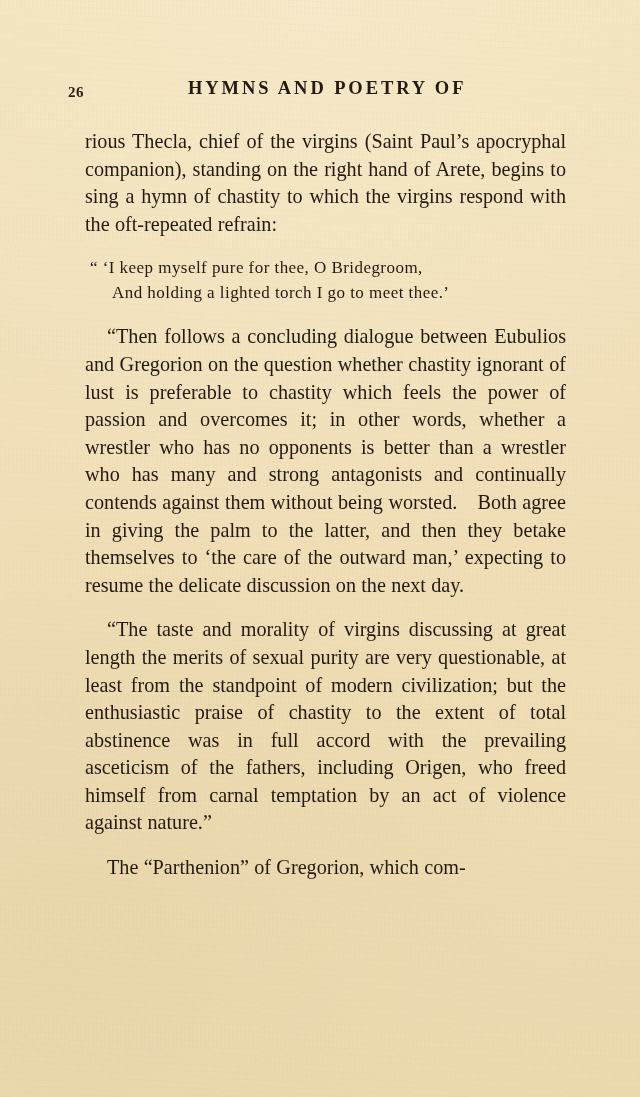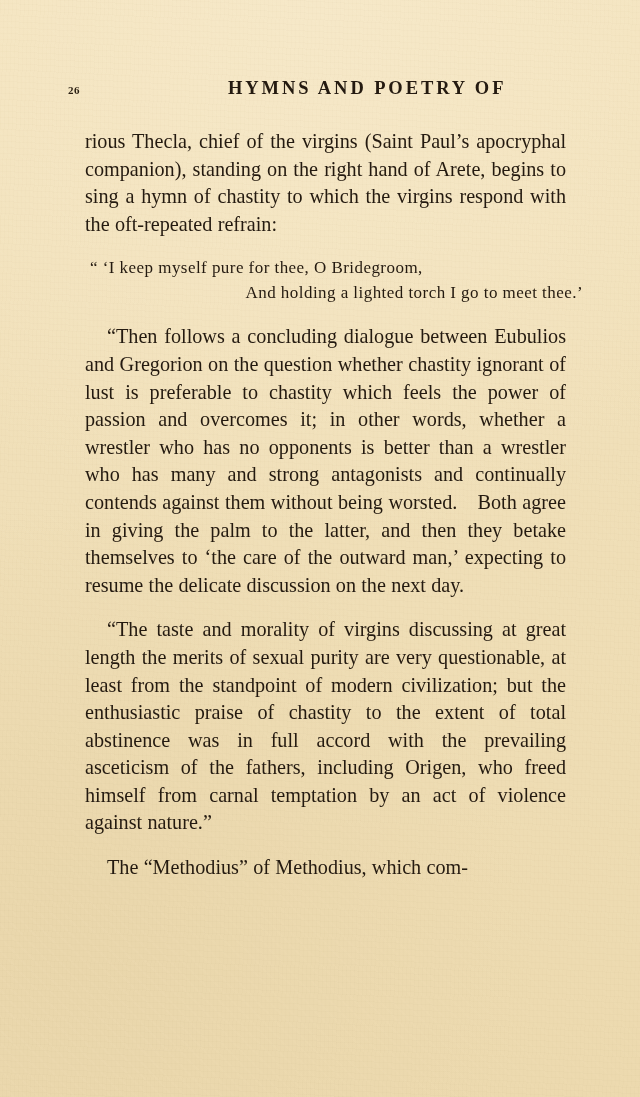--- a/index.html
+++ b/index.html
@@ -49,35 +49,34 @@
   .runhead {
     position: relative;
     height: 30px;
     margin-top: 78px;
     margin-bottom: 20px;
   }
   .folio {
     position: absolute;
     left: 0;
     top: 6px;
-    font-size: 11px;
+    font-size: 15px;
     font-weight: bold;
     letter-spacing: .4px;
     color: #2a1f12;
   }
   .runhead-title {
     position: absolute;
     left: 120px;
     top: 0;
     font-size: 18.5px;
     font-weight: bold;
     letter-spacing: 2.9px;
     color: #241a10;
     white-space: nowrap;
-    margin-left: 40px;
   }
 
   
   .para {
     font-size: 20.2px;
     line-height: 27.6px;
     text-align: justify;
     text-align-last: left;
     margin: 17px;
     -webkit-hyphens: none;
@@ -90,21 +89,21 @@
   
   .verse {
     margin: 2px 0 18px 0;
     font-size: 17px;
     line-height: 25px;
     letter-spacing: .45px;
     color: #241a10;
   }
   .verse-line { white-space: nowrap; }
   .verse-line.l1 { padding-left: 22px; }
-  .verse-line.l2 { padding-left: 44px; text-align: right; }
+  .verse-line.l2 { padding-left: 44px; }
 </style>
 </head>
 <body>
 
 <div class="page">
   <div class="grain"></div>
 
   <div class="content">
 
     <div class="runhead">
@@ -116,16 +115,16 @@
 
     <div class="verse">
       <div class="verse-line l1">“ ‘I keep myself pure for thee, O Bridegroom,</div>
       <div class="verse-line l2">And holding a lighted torch I go to meet thee.’</div>
     </div>
 
     <p class="para indent">“Then follows a concluding dialogue between Eubulios and Gregorion on the question whether chastity ignorant of lust is preferable to chastity which feels the power of passion and overcomes it; in other words, whether a wrestler who has no opponents is better than a wrestler who has many and strong antagonists and continually contends against them without being worsted. Both agree in giving the palm to the latter, and then they betake themselves to ‘the care of the outward man,’ expecting to resume the delicate discussion on the next day.</p>
 
     <p class="para indent">“The taste and morality of virgins discussing at great length the merits of sexual purity are very questionable, at least from the standpoint of modern civilization; but the enthusiastic praise of chastity to the extent of total abstinence was in full accord with the prevailing asceticism of the fathers, including Origen, who freed himself from carnal temptation by an act of violence against nature.”</p>
 
-    <p class="para indent">The “Methodius” of Methodius, which com-</p>
+    <p class="para indent">The “Parthenion” of Gregorion, which com-</p>
 
   </div>
 </div>
 
 </body></html>

